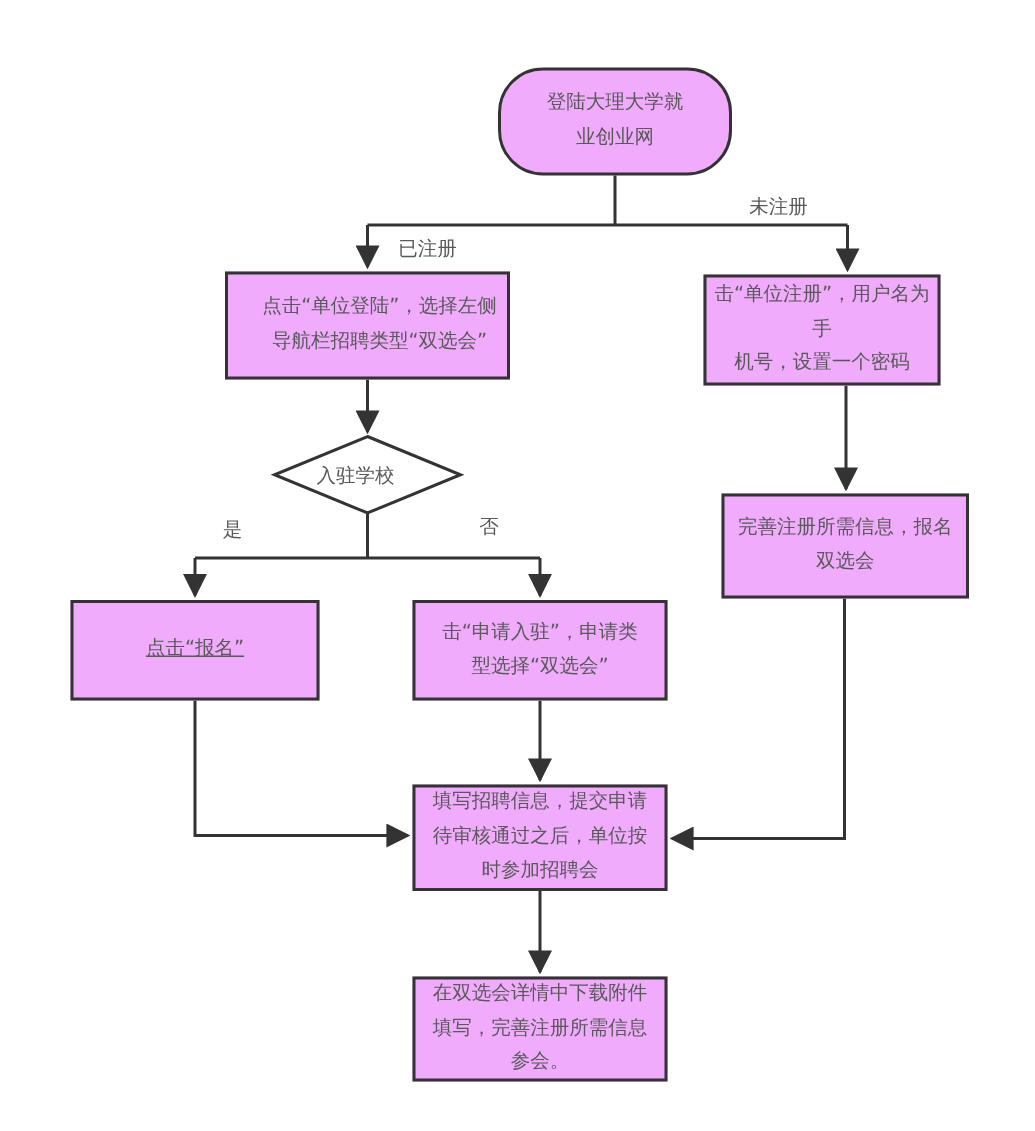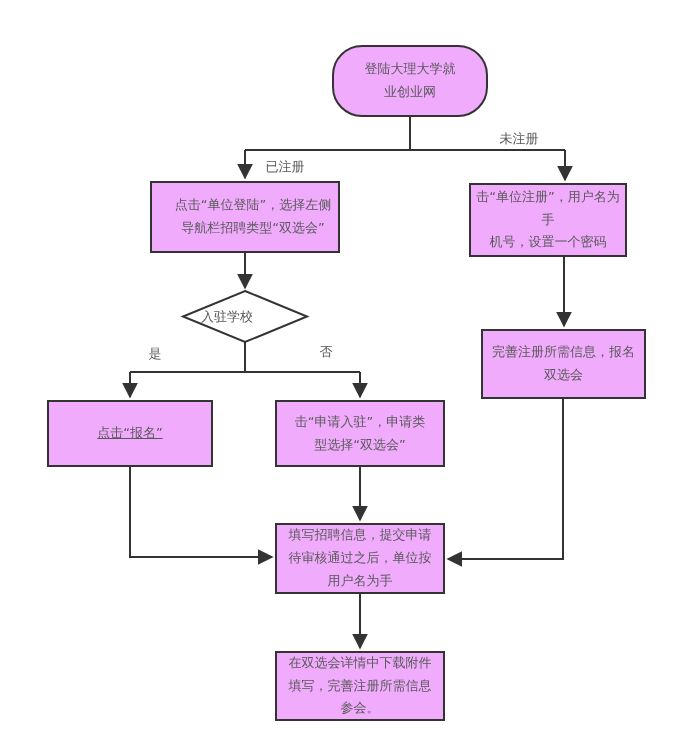--- a/index.html
+++ b/index.html
@@ -25,21 +25,21 @@
   }
   
   .n-start{left:332px;top:45px;width:156px;height:72px;}
   .n-login{left:150px;top:181px;width:190px;height:72px;padding-left:16px;}
   .n-register{left:469px;top:183px;width:158px;height:74px;}
   .n-signup{left:47px;top:400px;width:166px;height:67px;text-decoration:underline;}
   .n-apply{left:275px;top:400px;width:170px;height:67px;}
   .n-complete{left:481px;top:329px;width:165px;height:70px;}
   .n-fill{left:275px;top:523px;width:170px;height:71px;}
   .n-download{left:275px;top:651px;width:170px;height:70px;}
-  .l-diamond{left:165px;top:291px;width:124px;height:51px;font-family:Liberation Mono, monospace;}
+  .l-diamond{left:175px;top:291px;width:124px;height:51px;font-family:Liberation Mono, monospace;}
   .l-registered{left:253px;top:142px;width:60px;margin-top:16px;}
   .l-unregistered{left:487px;top:130px;width:60px;}
   .l-yes{left:123px;top:345px;width:60px;}
   .l-no{left:294px;top:343px;width:60px;}
 </style>
 </head>
 <body>
 
 <div class="canvas">
 
@@ -109,21 +109,21 @@
   </div>
 
   <div class="node n-apply">
     <span>击“申请入驻”，申请类
 型选择“双选会”</span>
   </div>
 
   <div class="node n-fill">
     <span>填写招聘信息，提交申请
 待审核通过之后，单位按
-用户名为手</span>
+时参加招聘会</span>
   </div>
 
   <div class="node n-download">
     <span>在双选会详情中下载附件
 填写，完善注册所需信息
 参会。</span>
   </div>
 
   <div class="edge-label l-registered">已注册</div>
   <div class="edge-label l-unregistered">未注册</div>

